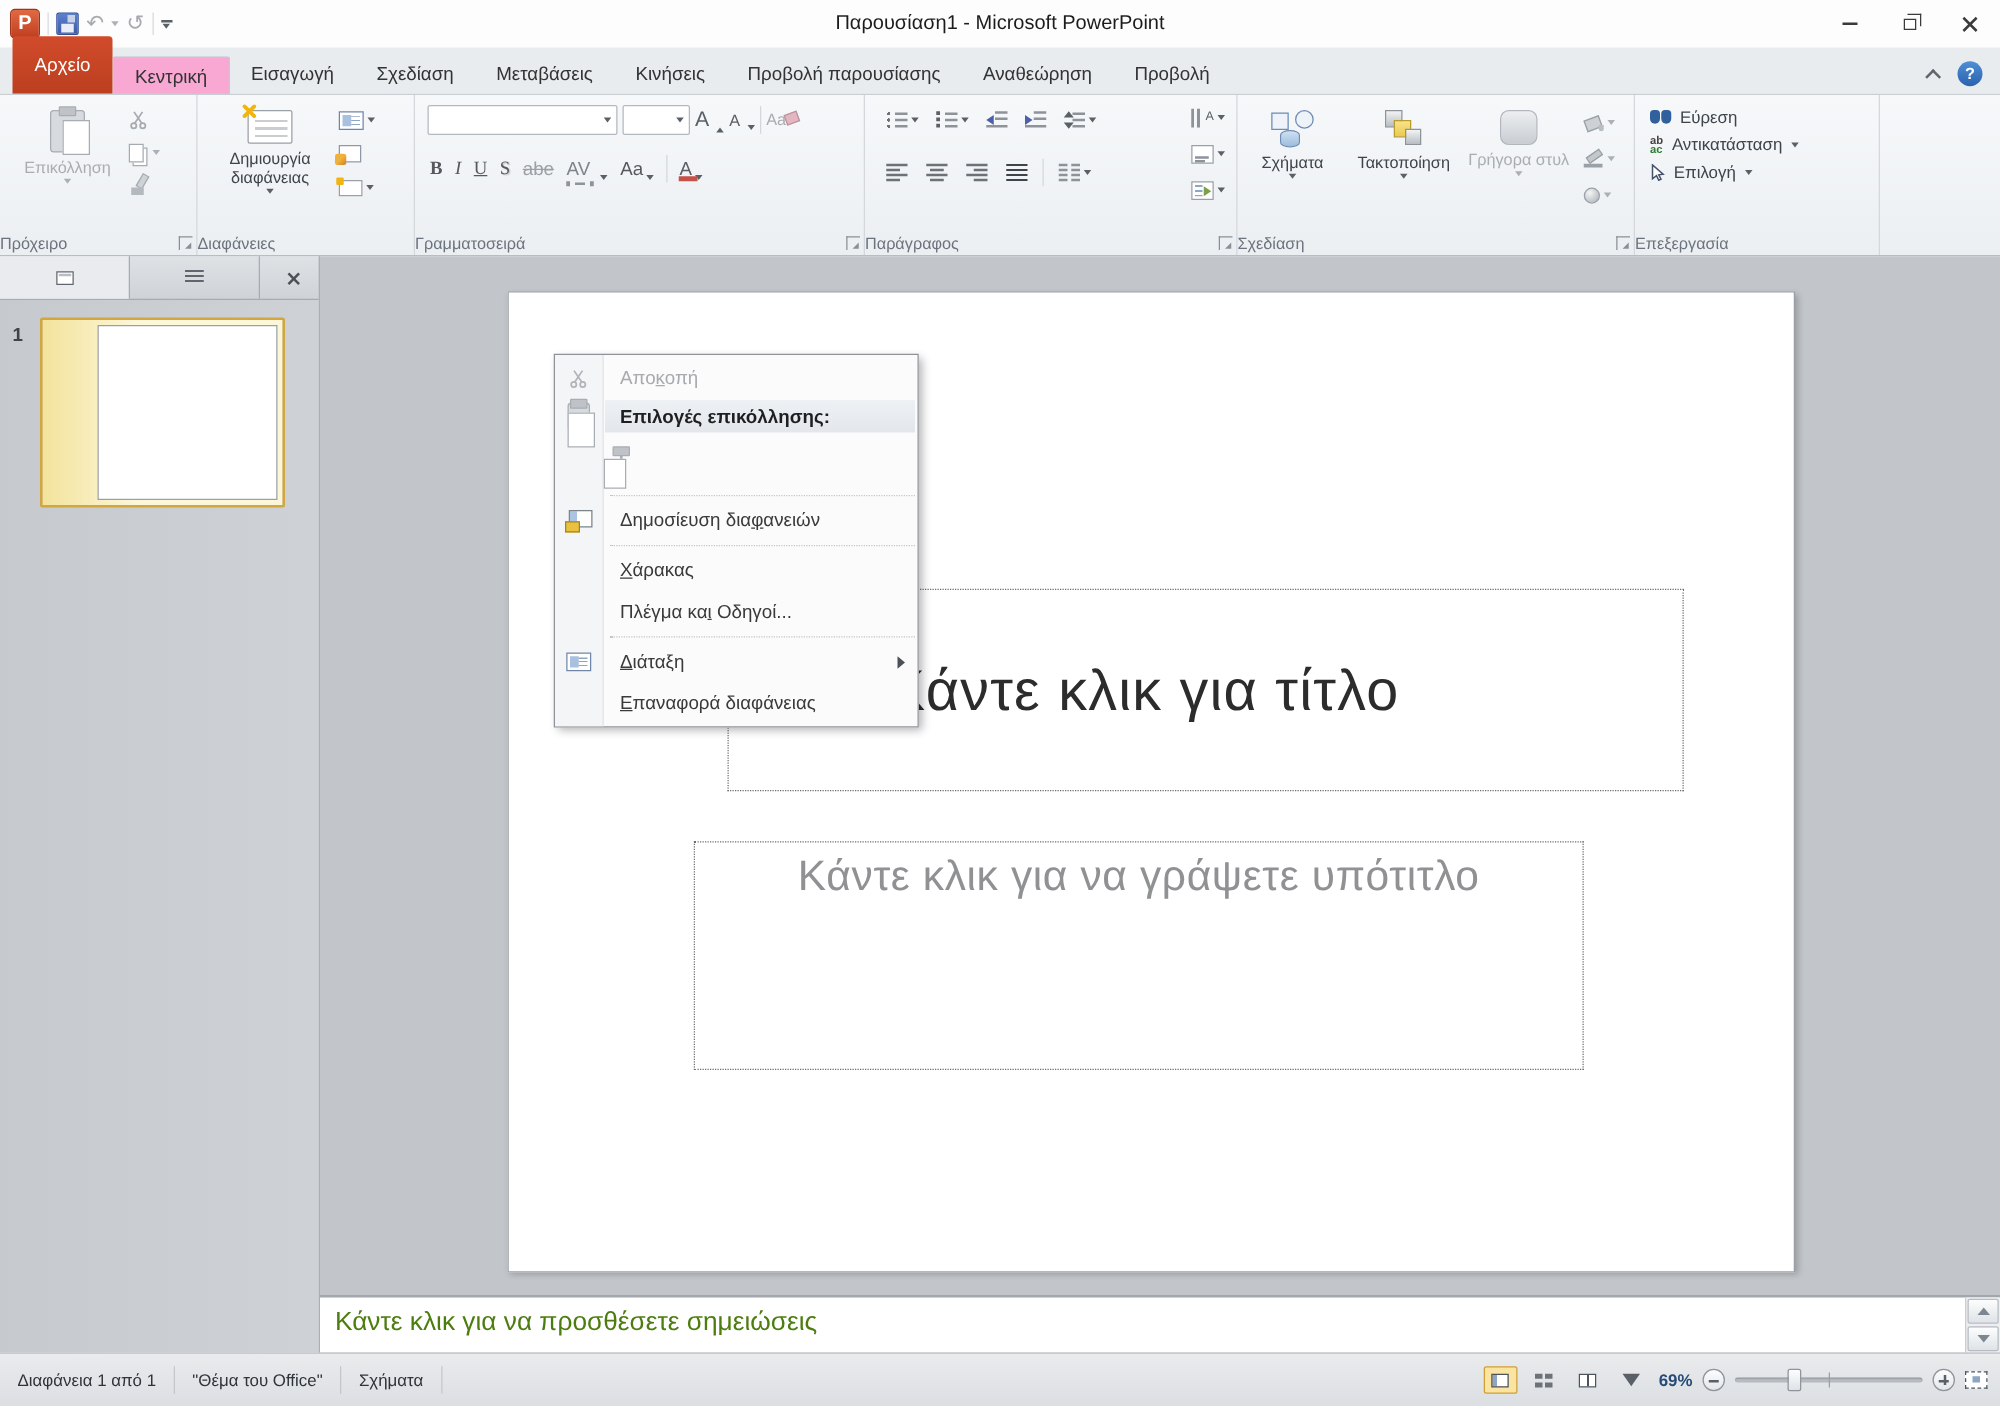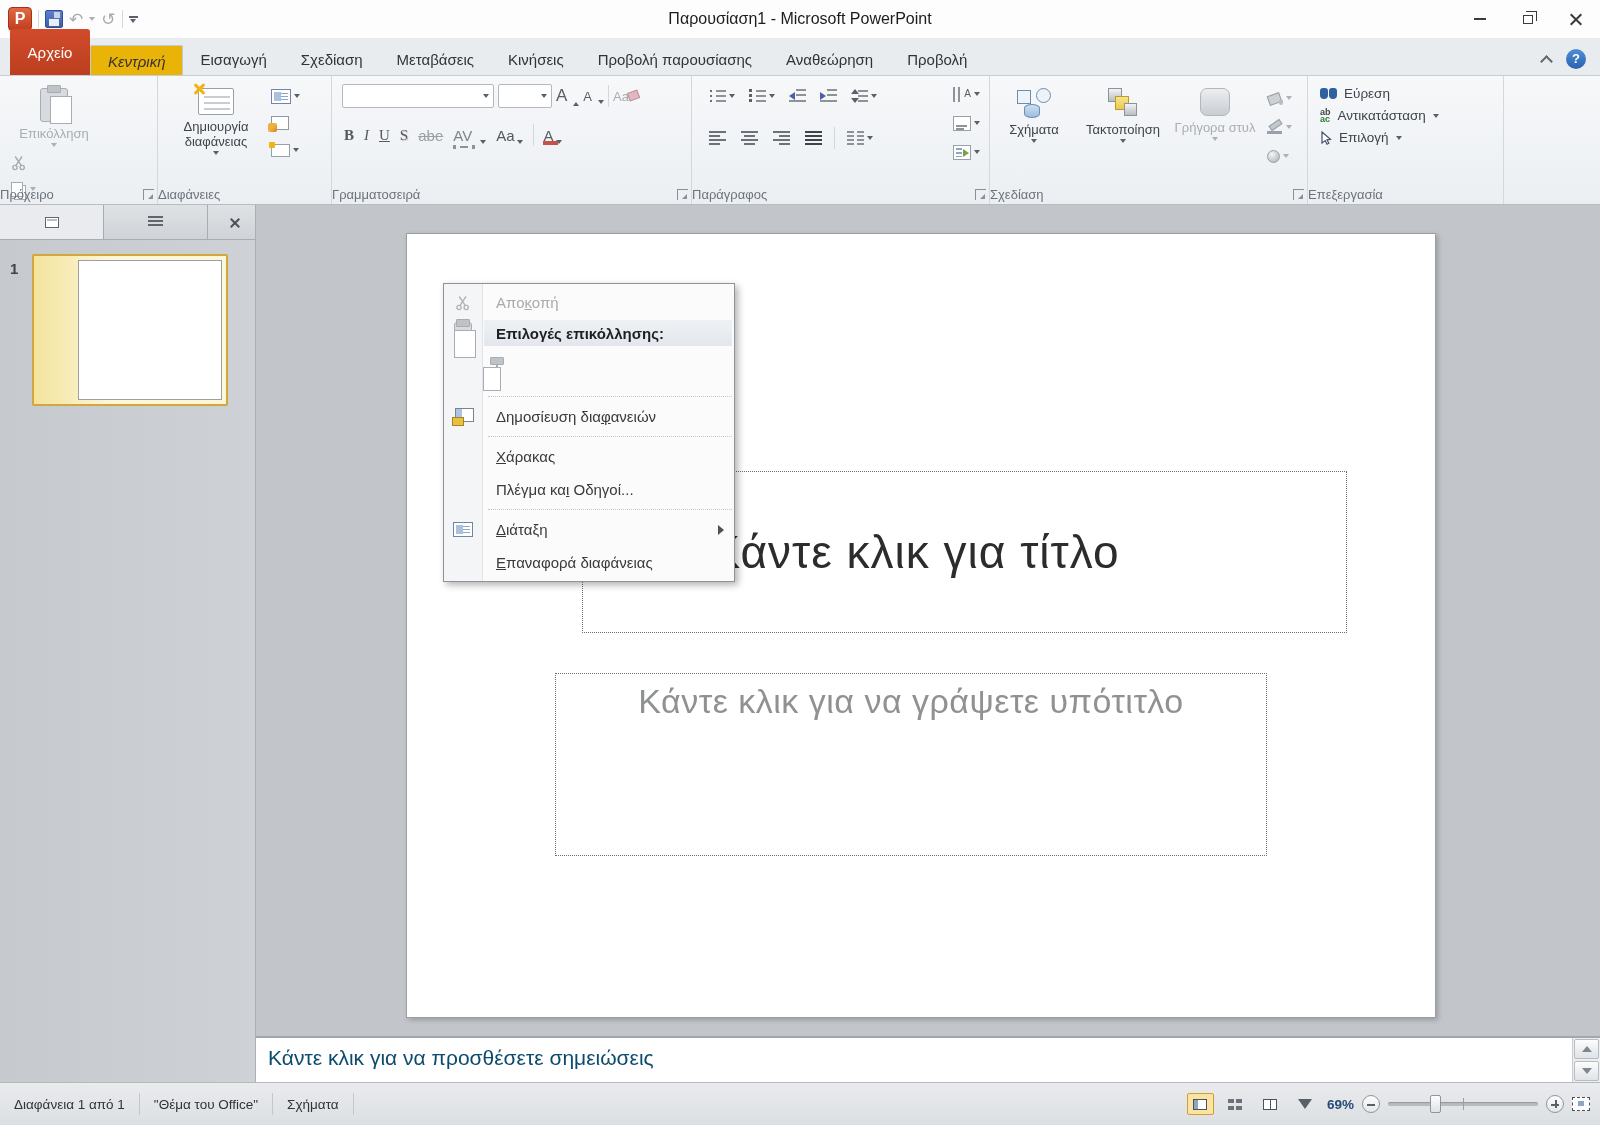--- a/index.html
+++ b/index.html
@@ -29,39 +29,39 @@
   .ic-min{width:12px;height:2px;background:#3b3b3b;}
   .ic-restore{width:10px;height:9px;border:1.5px solid #3b3b3b;position:relative;background:#fff;}
   .ic-restore::before{content:"";position:absolute;left:2px;top:-5px;width:10px;height:9px;border:1.5px solid #3b3b3b;border-bottom:none;border-left:none;}
   .ic-close{width:14px;height:14px;position:relative;}
   .ic-close::before,.ic-close::after{content:"";position:absolute;left:6px;top:0;width:2px;height:15px;background:#3b3b3b;}
   .ic-close::before{transform:rotate(45deg);} .ic-close::after{transform:rotate(-45deg);}
   
   .tabrow{position:absolute;left:0;top:38px;width:1600px;height:37px;background:#e9ecef;display:flex;align-items:flex-end;}
   .file-tab{margin-left:10px;width:80px;height:46px;background:linear-gradient(var(--file-tab-top,#d14b2b),var(--file-tab,#bb3f1f));border-radius:3px 3px 0 0;color:#fff;font-size:15px;display:flex;align-items:center;justify-content:center;}
   .rtab{padding:0 17px;height:31px;display:flex;align-items:center;font-size:15px;color:#333;}
-  .rtab.active{background:#eab308;border:1px solid #c4c9ce;border-bottom:none;border-radius:2px 2px 0 0;margin-bottom:-1px;font-style:italic;}
+  .rtab.active{background:#f9a8d4;border:1px solid #c4c9ce;border-bottom:none;border-radius:2px 2px 0 0;margin-bottom:-1px;}
   .tab-right{margin-left:auto;display:flex;align-items:center;gap:14px;padding-right:14px;padding-bottom:6px;}
   .ic-chevron-up{width:10px;height:10px;position:relative;}
   .ic-chevron-up::before{content:"";position:absolute;left:0;top:3px;width:7px;height:7px;border-left:2px solid #5f666d;border-top:2px solid #5f666d;transform:rotate(45deg);}
   .ic-help{width:20px;height:20px;border-radius:50%;background:linear-gradient(#4e8fd6,#2a62ad);color:#fff;font-weight:bold;font-size:13px;text-align:center;line-height:20px;}
   .ic-help::before{content:"?";}
   
   .ribbon{position:absolute;left:0;top:75px;width:1600px;height:130px;background:linear-gradient(#f6f8fa,#eceff2);border-top:1px solid #c9ced3;border-bottom:1px solid #b8bdc3;display:flex;}
   .group{position:relative;height:100%;border-right:1px solid #d4d8dc;flex:0 0 auto;}
   .g-label{position:absolute;bottom:2px;left:0;right:0;text-align:left;font-size:13px;color:#6b737e;}
   .launcher{position:absolute;right:3px;bottom:4px;width:11px;height:11px;border-left:1px solid #8a9097;border-top:1px solid #8a9097;}
   .launcher::after{content:"";position:absolute;right:1px;bottom:1px;width:0;height:0;border-left:5px solid transparent;border-bottom:5px solid #8a9097;}
   .bigbtn{display:flex;flex-direction:column;align-items:center;justify-content:flex-start;gap:4px;padding-top:8px;font-size:13px;color:#3e444b;text-align:center;line-height:15px;}
   .bigbtn .cap{display:flex;flex-direction:column;align-items:center;gap:2px;}
   .dis, .dis *{color:#a9adb2 !important;}
   .smallbtn{display:flex;align-items:center;gap:3px;height:24px;padding:0 3px;}
   
   .g-clipboard{width:158px;}
-  .clip-body{display:flex;padding:4px 2px 0 8px;flex-direction:column;}
+  .clip-body{display:flex;padding:4px 2px 0 8px;}
   .paste-big{width:92px;}
   .clip-ic{position:relative;width:28px;height:34px;background:#d7dade;border:1px solid #a8adb3;border-radius:3px;}
   .clip-ic::before{content:"";position:absolute;left:50%;top:-4px;transform:translateX(-50%);width:12px;height:6px;background:#bfc3c8;border:1px solid #a8adb3;border-radius:1px;}
   .clip-ic::after{content:"";position:absolute;right:-5px;top:7px;width:20px;height:26px;background:#fff;border:1px solid #a8adb3;}
   .clip-col{display:flex;flex-direction:column;gap:2px;padding-top:4px;}
   .copy-ic{width:12px;height:15px;background:#fff;border:1px solid #a6abb1;box-shadow:3px 3px 0 -1px #fff,3px 3px 0 0 #a6abb1;margin-right:4px;}
   .painter-ic{position:relative;width:16px;height:18px;}
   .painter-ic::before{content:"";position:absolute;left:8px;top:0;width:4px;height:10px;background:#cfd3d8;border:1px solid #a6abb1;transform:rotate(30deg);}
   .painter-ic::after{content:"";position:absolute;left:2px;bottom:1px;width:10px;height:6px;background:#b4b9bf;}
   
@@ -178,21 +178,21 @@
   .editor{flex:1;display:flex;flex-direction:column;border-left:1px solid #aaafb4;background:#c2c6ca;}
   .slide-area{position:relative;flex:1;overflow:hidden;}
   .canvas{position:absolute;left:150px;top:28px;width:1030px;height:785px;background:#fff;border:1px solid #9b9fa5;box-shadow:2px 2px 5px rgba(0,0,0,.22);}
   .ph{position:absolute;border:1px dotted #6e6e6e;}
   .ph-title{left:175px;top:237px;width:765px;height:162px;display:flex;align-items:center;justify-content:center;}
   .ph-title .txt{font-size:46px;color:#2c2c2c;letter-spacing:1px;padding-right:100px;white-space:nowrap;}
   .ph-subtitle{left:148px;top:439px;width:712px;height:183px;text-align:center;}
   .ph-subtitle .txt{display:inline-block;margin-top:8px;font-size:34px;color:#8f9193;letter-spacing:.5px;white-space:nowrap;}
   
   .notes-pane{height:46px;background:#fff;border-top:2px solid #a2a7ad;display:flex;}
-  .notes-text{flex:1;padding:8px 0 0 12px;font-size:21px;color:#0c4a6e;}
+  .notes-text{flex:1;padding:8px 0 0 12px;font-size:21px;color:#4d7c0f;}
   .notes-scroll{width:28px;background:#eceef0;border-left:1px solid #c9cdd2;display:flex;flex-direction:column;justify-content:space-between;padding:1px;}
   .scr-btn{height:20px;background:linear-gradient(#fcfdfd,#dfe3e7);border:1px solid #b7bcc2;border-radius:2px;display:flex;align-items:center;justify-content:center;}
   .tri-up{width:0;height:0;border-left:5px solid transparent;border-right:5px solid transparent;border-bottom:6px solid #7c8791;}
   .tri-down{width:0;height:0;border-left:5px solid transparent;border-right:5px solid transparent;border-top:6px solid #7c8791;}
   
   .ctx{position:absolute;left:443px;top:283px;width:292px;background:#fbfbfc;border:1px solid #8f9399;box-shadow:3px 3px 7px rgba(0,0,0,.3);padding:2px 0;z-index:60;}
   .ctx::before{content:"";position:absolute;left:0;top:0;bottom:0;width:38px;background:#f4f5f6;border-right:1px solid #e2e3e6;}
   .mi{position:relative;height:33px;display:flex;align-items:center;font-size:15px;color:#3a3a3a;}
   .mi-ic{position:absolute;left:5px;width:28px;display:flex;justify-content:center;}
   .mi-label{margin-left:52px;}

